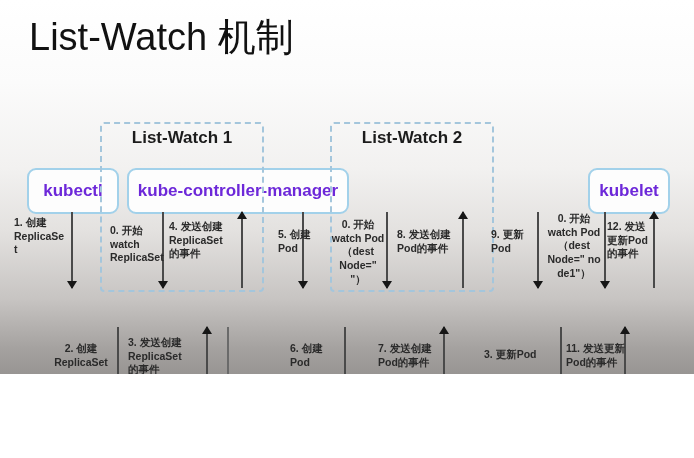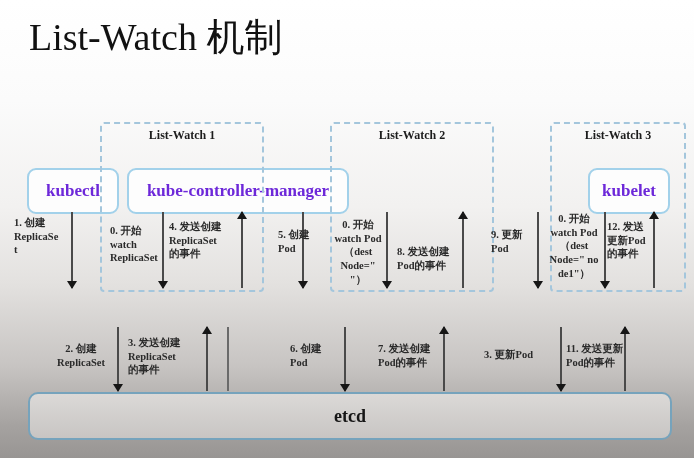--- a/index.html
+++ b/index.html
@@ -1,38 +1,38 @@
 <!DOCTYPE html>
 <html><head>
 <meta charset="utf-8">
 <style>
   html,body{margin:0;padding:0;}
   #stage{
     position:relative;
-    width:694px;height:458px;
+    width:694px;height:374px;
     overflow:hidden;
-    font-family:Liberation Serif, serif;
+    font-family:Liberation Sans, sans-serif;
     background:linear-gradient(180deg,#ffffff 0%,#fbfbfb 22%,#f2f1f0 45%,#e3e1df 62%,#c7c4c2 80%,#a5a2a0 93%,#989593 100%);
   }
   .title{
     position:absolute;left:29px;top:12px;
     font-size:38px;color:#111;letter-spacing:0px;
     white-space:nowrap;
   }
   .group{
     position:absolute;
     border:2px dashed #a4c6dc;
     border-radius:4px;
     z-index:6;
     pointer-events:none;
   }
   .group-label{
     position:absolute;top:4px;left:0;right:0;
     text-align:center;
-    font-size:12px;color:#1c1c1c;font-weight:600;
+    font-size:17px;color:#1c1c1c;font-weight:600;
   }
   .node{
     position:absolute;
     border:2px solid #a2d1ea;
     border-radius:9px;
     background:#fdfdfd;
     display:flex;align-items:center;justify-content:center;
     font-size:17px;color:#6d28d9;font-weight:600;
     z-index:3;
   }
@@ -83,23 +83,20 @@
 <div id="stage">
 
   <div class="title">List-Watch 机制</div>
 
   <div class="group" style="left:100px;top:122px;width:160px;height:166px;">
     <div class="group-label">List-Watch 1</div>
   </div>
   <div class="group" style="left:330px;top:122px;width:160px;height:166px;">
     <div class="group-label">List-Watch 2</div>
   </div>
-  <div class="group" style="left:550px;top:122px;width:132px;height:166px;">
-    <div class="group-label">List-Watch 3</div>
-  </div>
 
   <div class="node" style="left:27px;top:168px;width:88px;height:42px;">kubectl</div>
   <div class="node" style="left:127px;top:168px;width:218px;height:42px;">kube-controller-manager</div>
   <div class="node" style="left:588px;top:168px;width:78px;height:42px;">kubelet</div>
 
   <div class="etcd" style="left:28px;top:392px;width:640px;height:44px;">etcd</div>
 
   <div class="arr down" style="left:71px;top:212px;height:76px;"></div>
   <div class="arr down" style="left:162px;top:212px;height:76px;"></div>
   <div class="arr up" style="left:241px;top:212px;height:76px;"></div>
@@ -126,21 +123,21 @@
 ReplicaSet</div>
   <div class="msg" style="left:169px;top:220px;width:70px;">4. 发送创建
 ReplicaSet
 的事件</div>
   <div class="msg" style="left:252px;top:228px;width:48px;margin-left:26px;">5. 创建
 Pod</div>
   <div class="msg center" style="left:331px;top:218px;width:54px;">0. 开始
 watch Pod
 （dest
 Node=" "）</div>
-  <div class="msg" style="left:397px;top:228px;width:64px;margin-top:17px;">8. 发送创建
+  <div class="msg" style="left:397px;top:228px;width:64px;">8. 发送创建
 Pod的事件</div>
   <div class="msg" style="left:491px;top:228px;width:44px;">9. 更新
 Pod</div>
   <div class="msg center" style="left:545px;top:212px;width:58px;">0. 开始
 watch Pod
 （dest
 Node=" no
 de1"）</div>
   <div class="msg" style="left:607px;top:220px;width:46px;">12. 发送
 更新Pod

